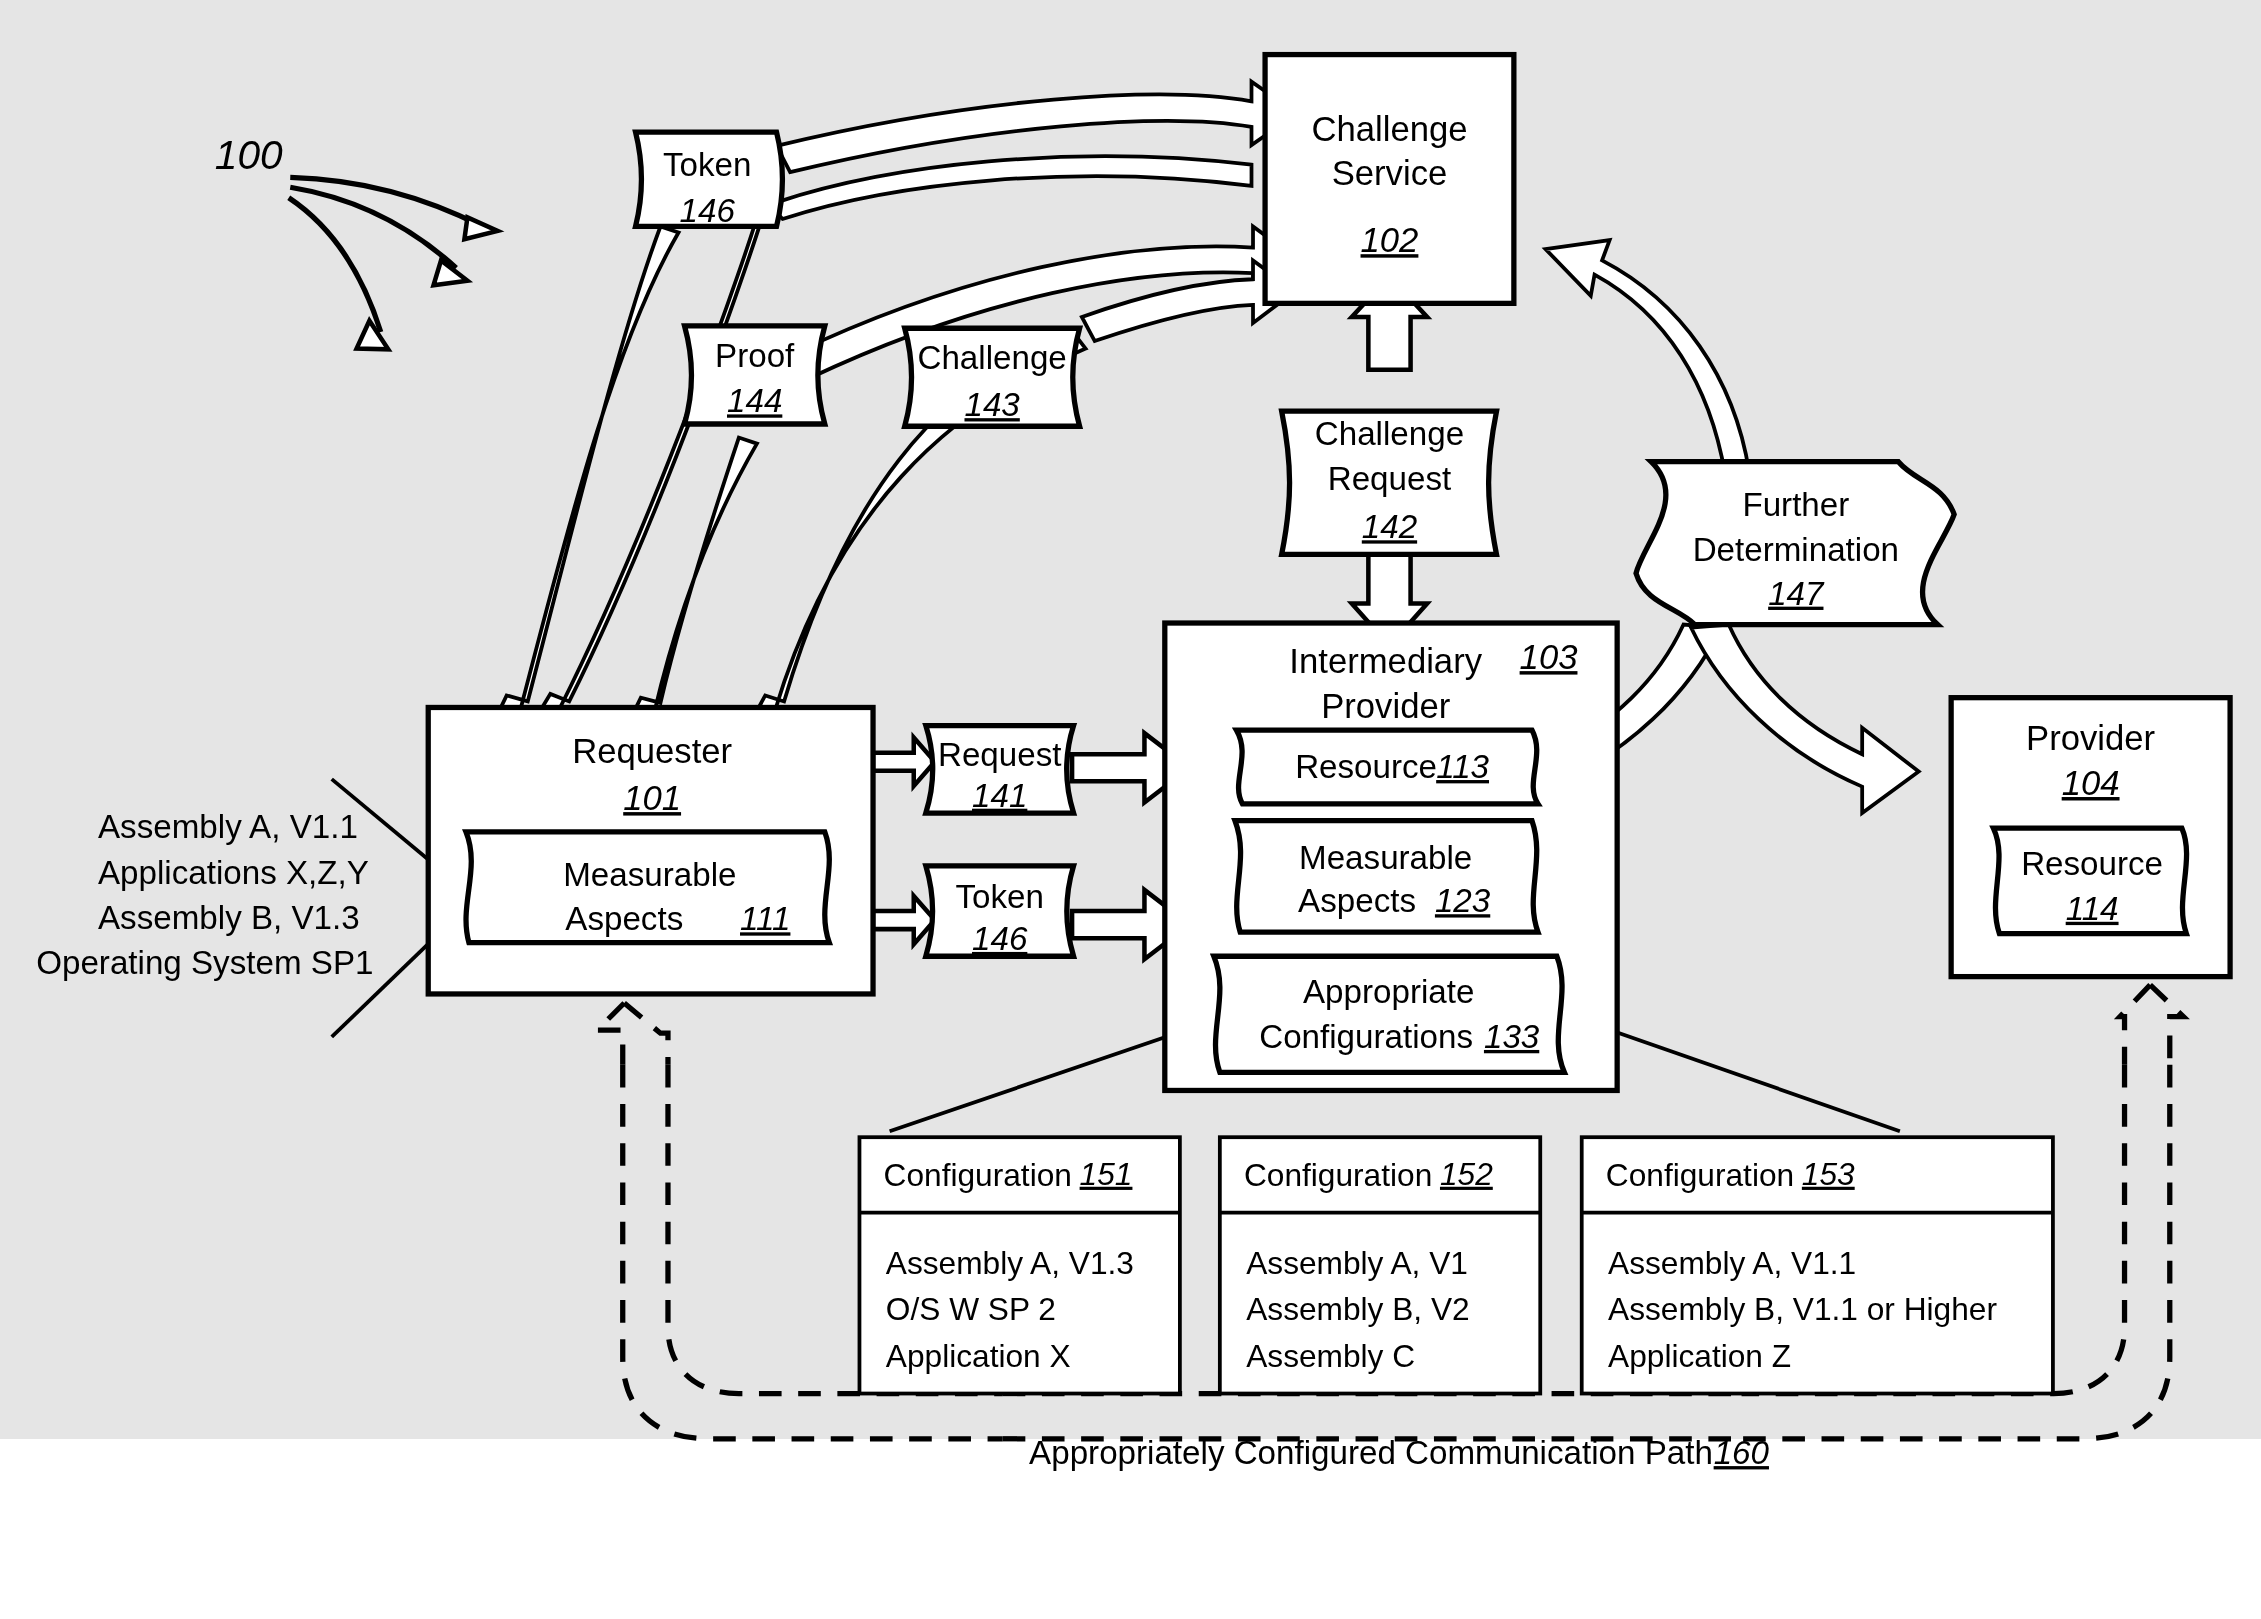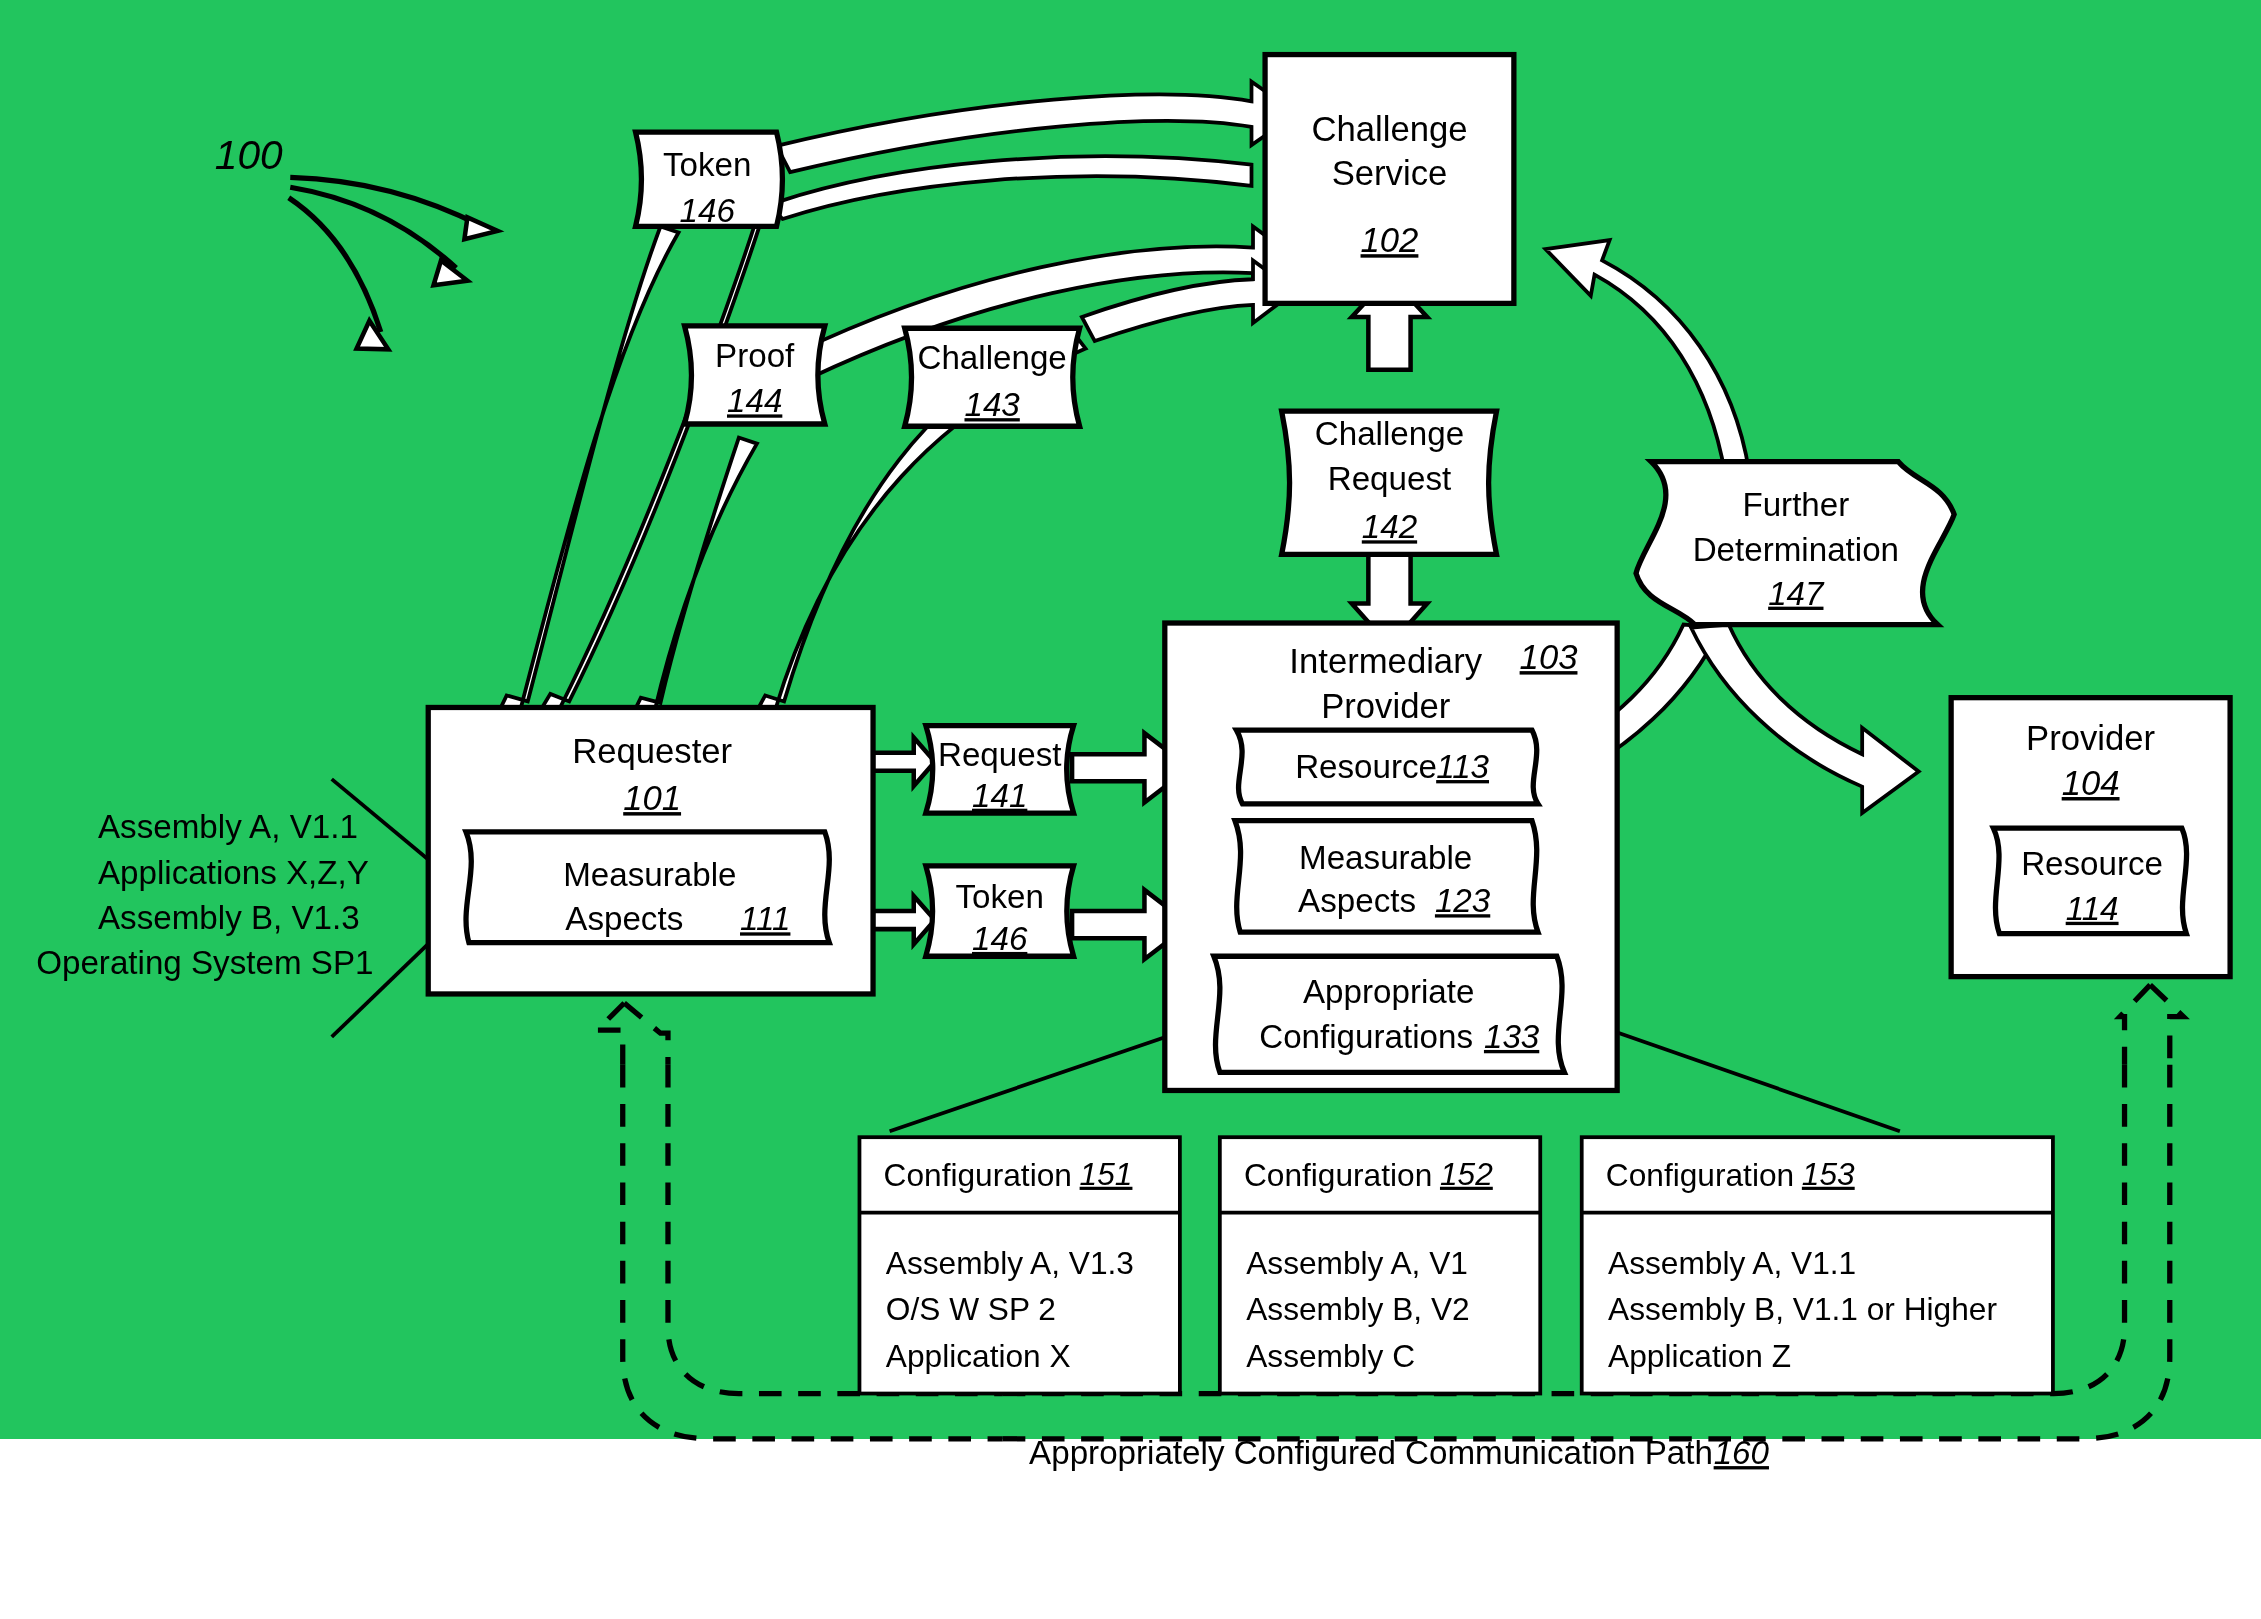--- a/index.html
+++ b/index.html
@@ -1,17 +1,17 @@
 <!DOCTYPE html>
 <html style="font-size:12px"><head>
 <meta charset="utf-8">
 <style>
   html,body{margin:0;padding:0;background:#fff;}
   body{width:2261px;height:1620px;overflow:hidden;font-family:"Liberation Sans",sans-serif;}
-  #stage{position:relative;width:2261px;height:1439px;background:#22c55e;text-align:center;}
+  #stage{position:relative;width:2261px;height:1439px;background:#e5e5e5;text-align:center;}
   svg.layer{position:absolute;left:0;top:0;width:2261px;height:1620px;}
   .tx{font-family:"Liberation Sans",sans-serif;fill:#000;text-anchor:middle;dominant-baseline:middle;}
   .t42{font-size:42px;}
   .t44{font-size:44px;}
   .t46{font-size:46px;}
   .num{font-style:italic;text-decoration:underline;}
   .lft{text-anchor:start;}
   .solidbox{fill:#fff;stroke:#000;stroke-width:7;}
   .thinbox{fill:#fff;stroke:#000;stroke-width:5;}
   .wave{fill:#fff;stroke:#000;stroke-width:7;}

